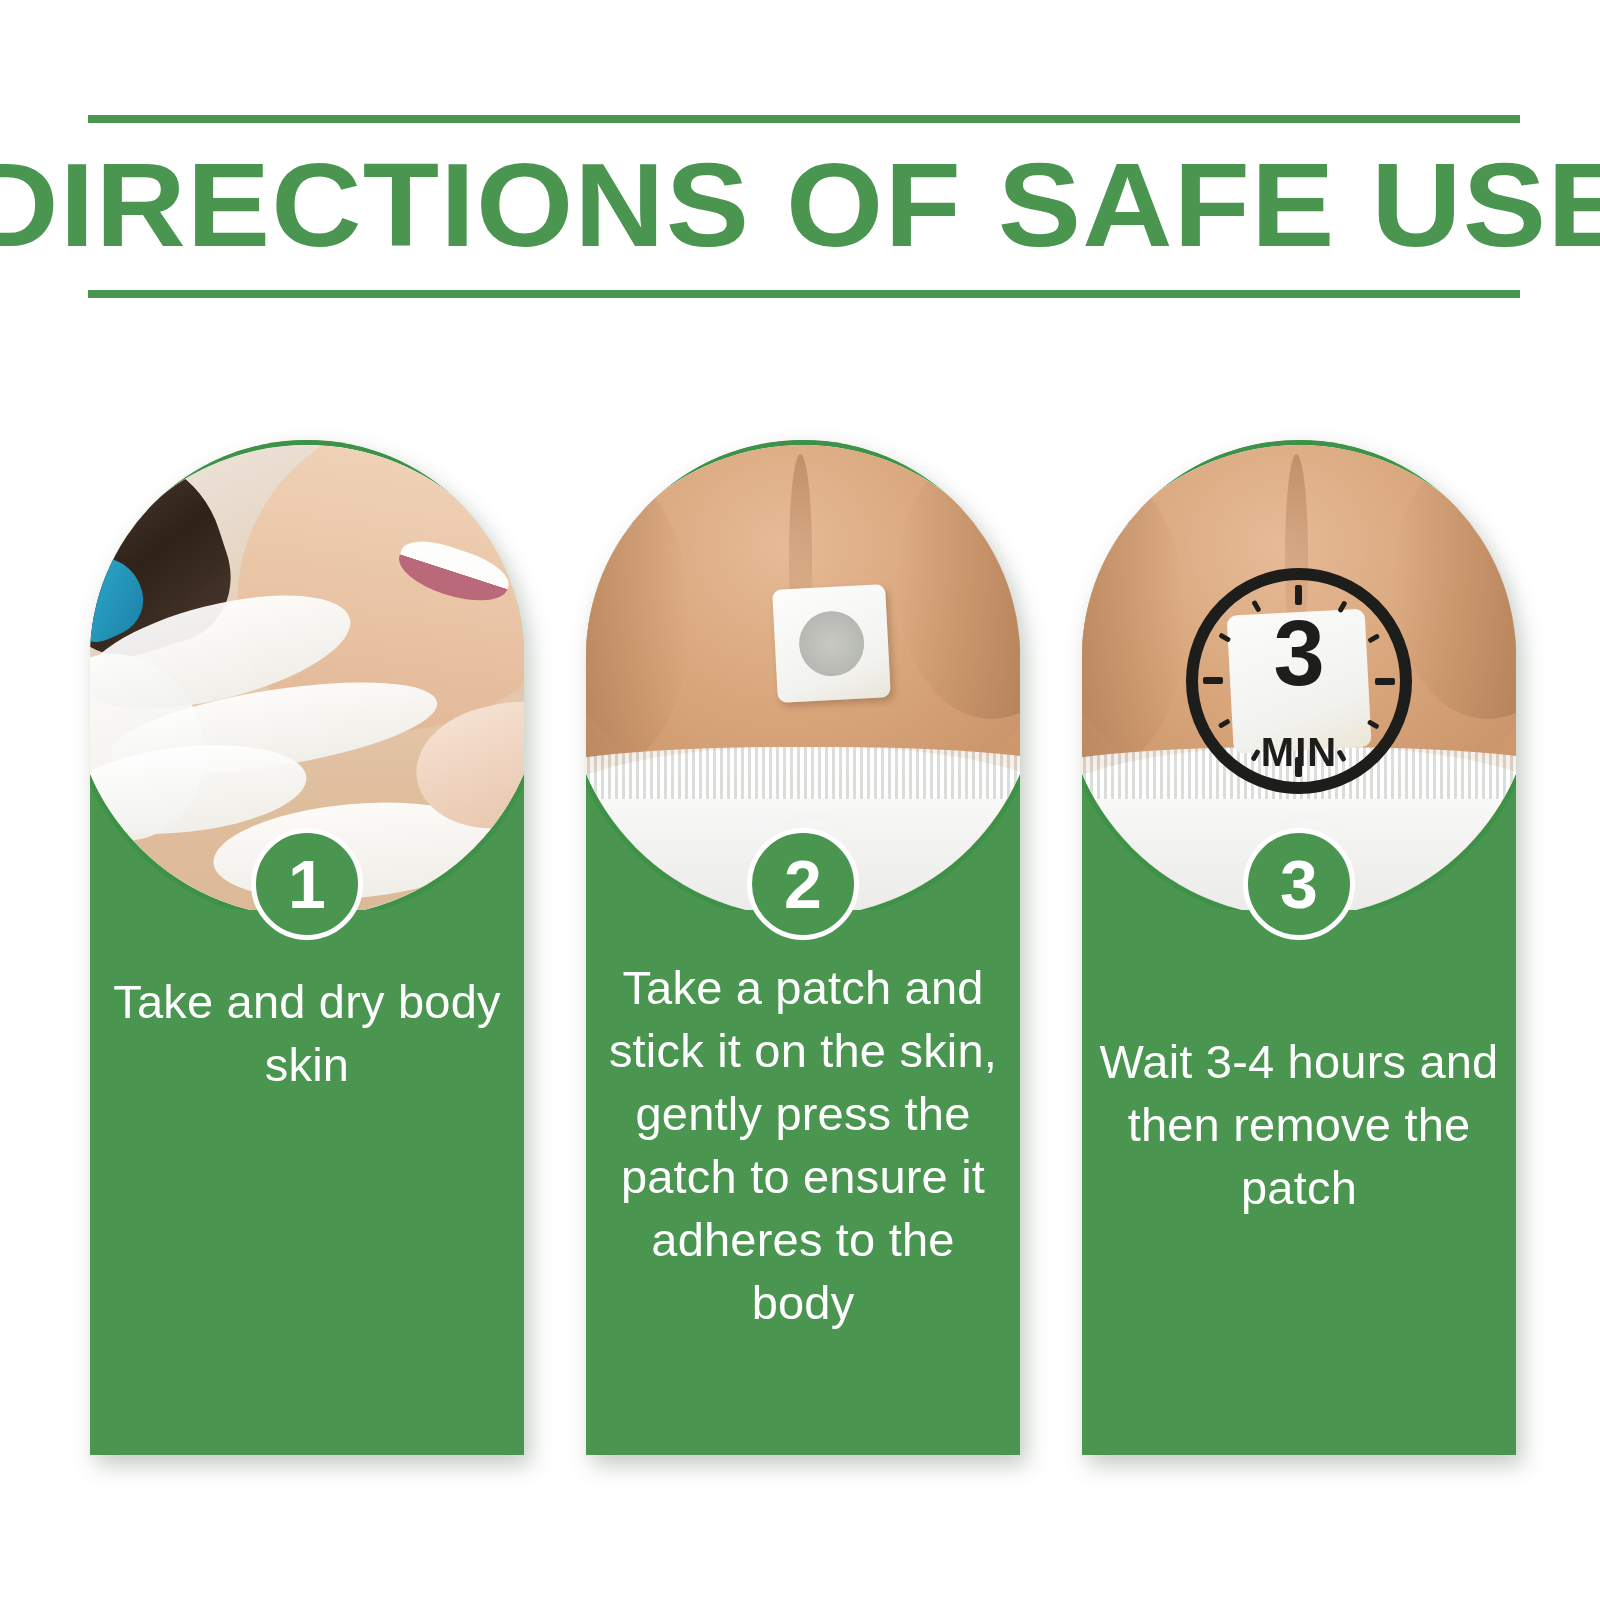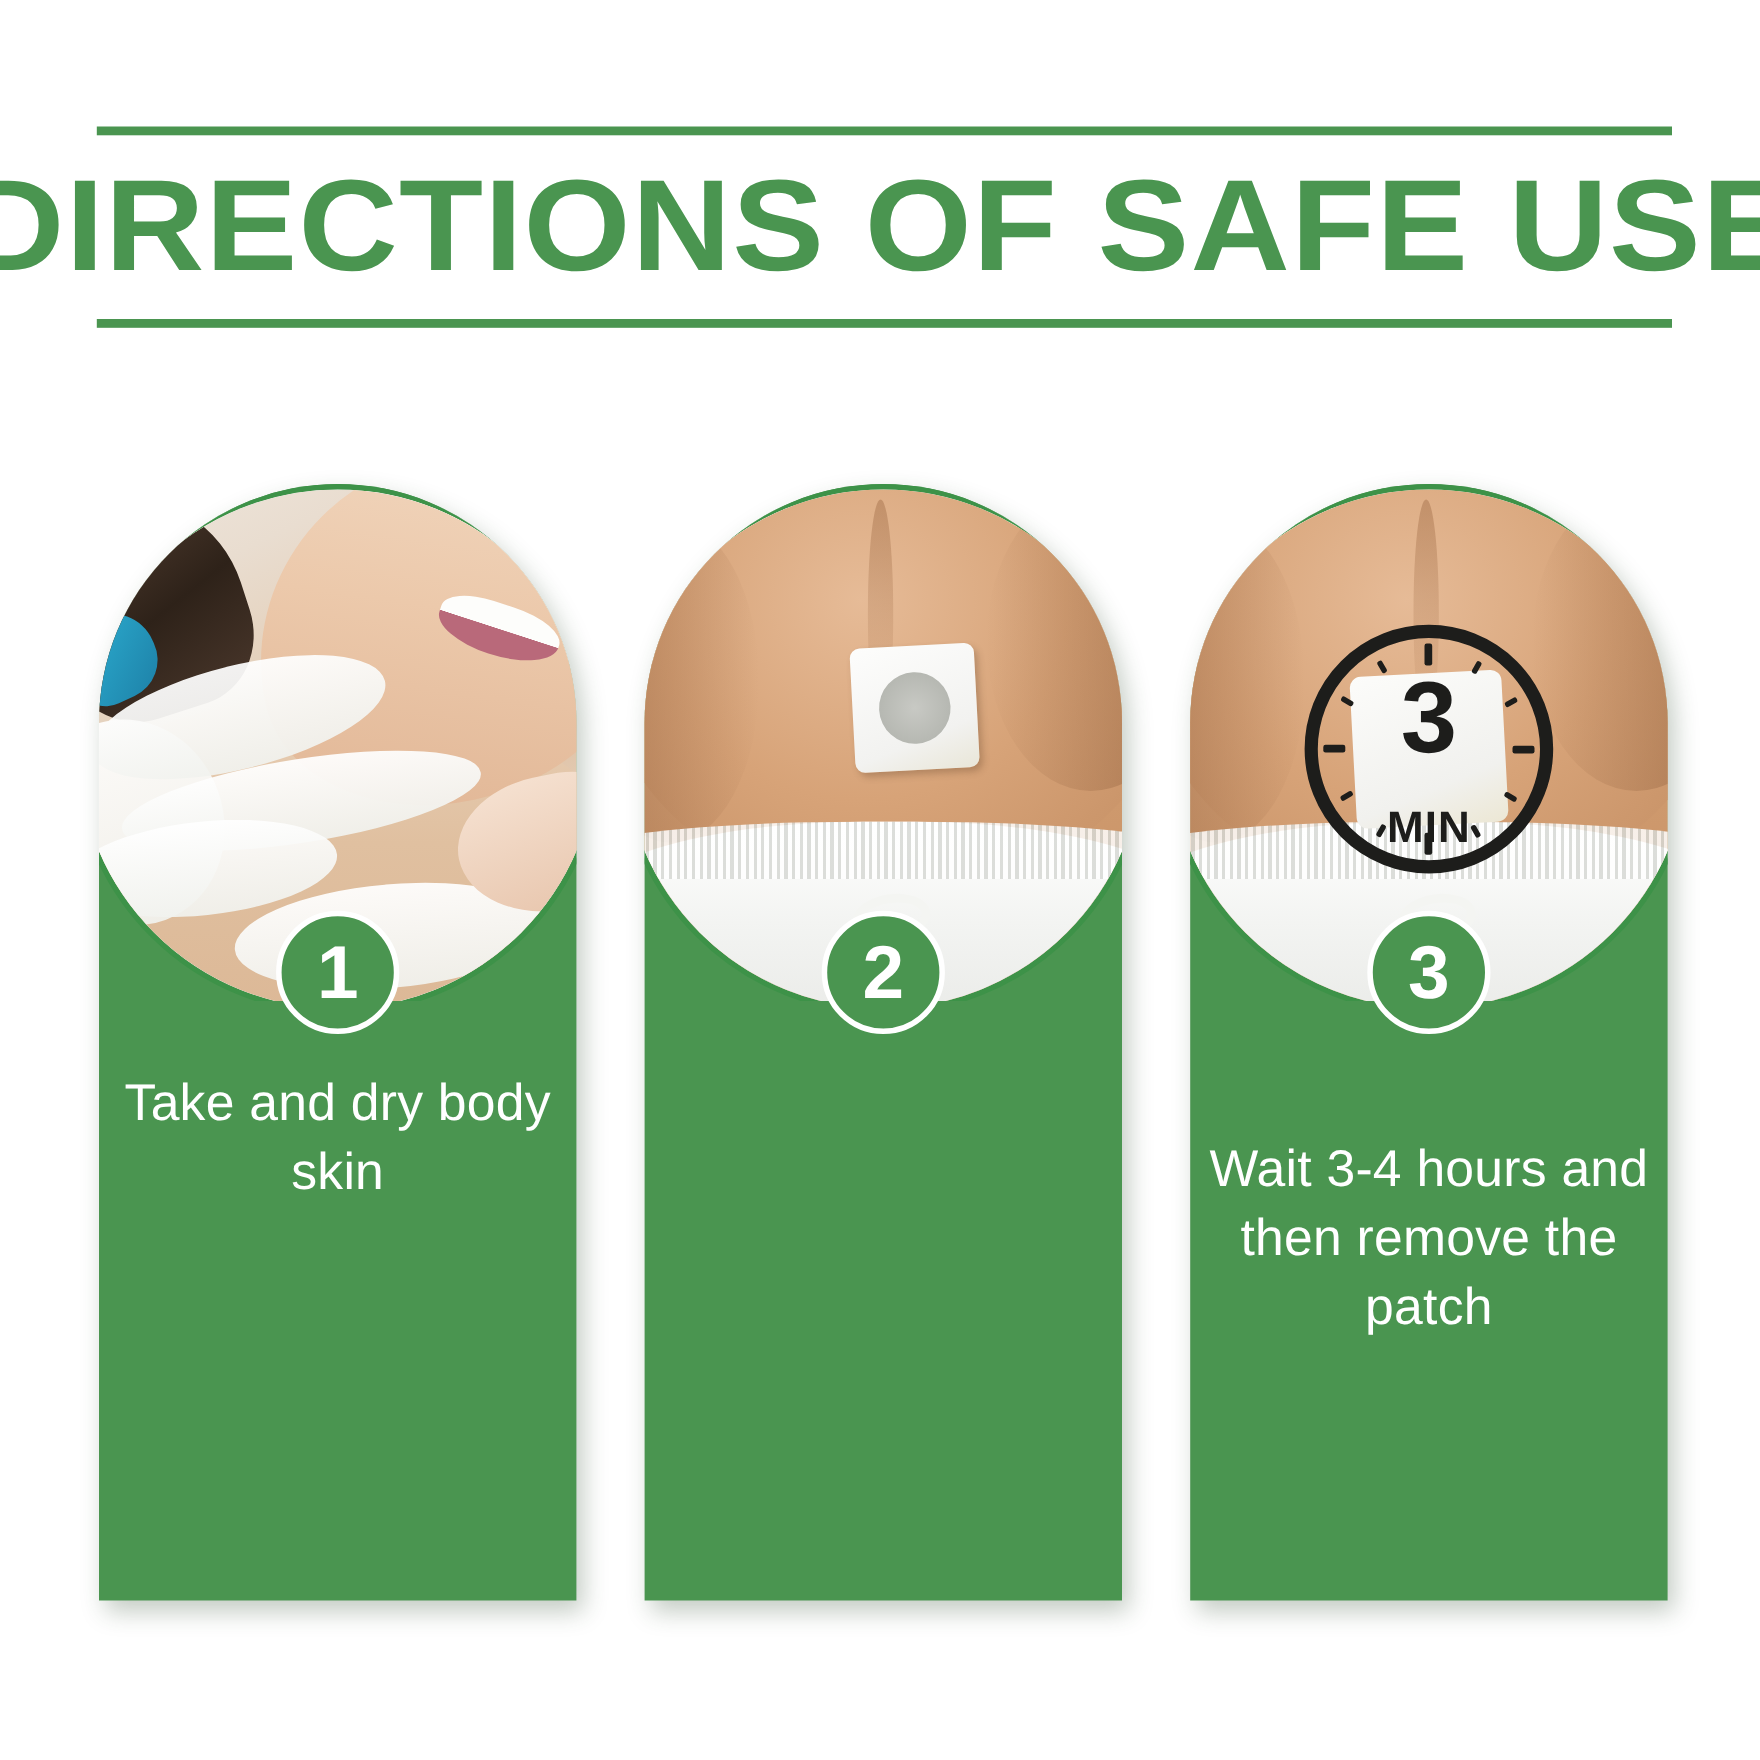--- a/index.html
+++ b/index.html
@@ -317,20 +317,21 @@
               <div class="s2-spine"></div>
               <div class="s2-briefs"></div>
               <div class="s2-band"></div>
               <div class="s2-bow"></div>
               <div class="patch"></div>
             </div>
           </div>
         </div>
       </div>
       <div class="badge">2</div>
+      <div class="caption">Take a patch and stick it on the skin, gently press the patch to ensure it adheres to the body</div>
     </div>
 
     <div class="card c3">
       <div class="photo-clip">
         <div class="photo">
           <div class="photo-inner">
             <div class="scene">
               <div class="s2-bg"></div>
               <div class="s2-torso"></div>
               <div class="s2-shadeL"></div>

